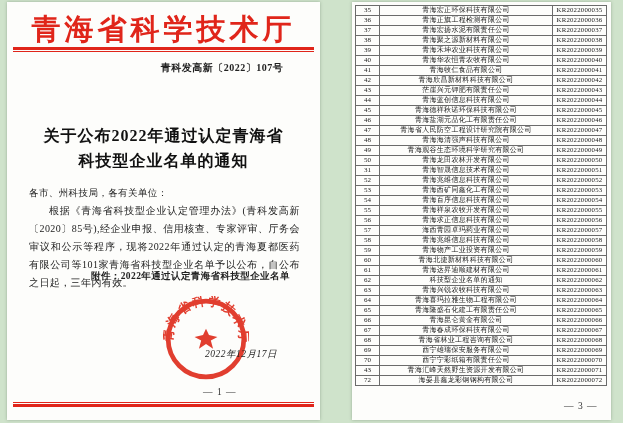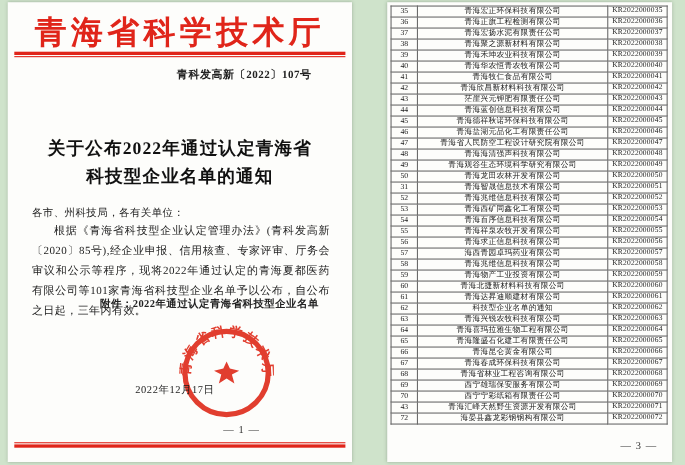--- a/index.html
+++ b/index.html
@@ -43,22 +43,22 @@
   }
   .attachment{
     position:absolute;top:268px;left:40px;right:20px;
     font-size:9.5px;font-weight:bold;color:#222;letter-spacing:.4px;margin-left:44px;
   }
   .seal{
     position:absolute;top:294px;left:156px;width:86px;height:86px;
     mix-blend-mode:multiply;opacity:.92;
   }
   .seal-date{
-    position:absolute;top:346px;left:116px;width:140px;text-align:left;
-    font-size:9.5px;color:#1c1c1c;letter-spacing:.5px;
+    position:absolute;top:346px;left:130px;width:140px;text-align:right;
+    font-size:9.5px;color:#1c1c1c;letter-spacing:.5px;font-style:italic;
   }
   .page-num{
     position:absolute;font-size:9.5px;color:#333;letter-spacing:1px;
   }
   #left-page .page-num{top:385px;left:196px;}
   
   #right-page{left:352px;top:2px;width:259px;height:418px;}
   .company-table{
     position:absolute;top:3px;left:3px;width:252px;
     border-collapse:collapse;table-layout:fixed;

